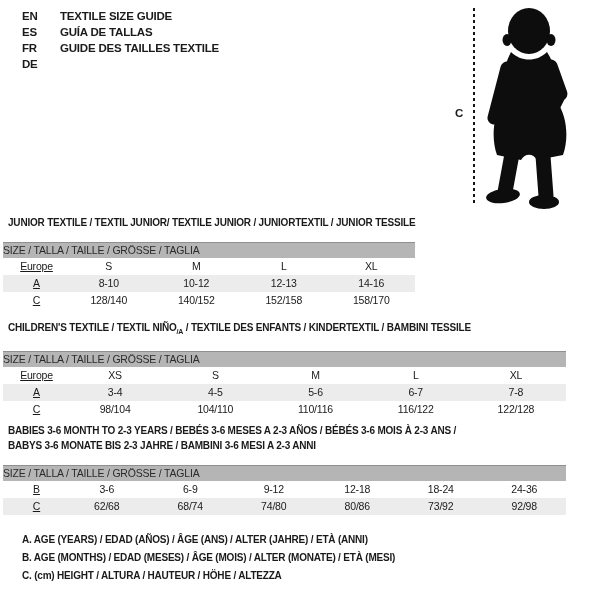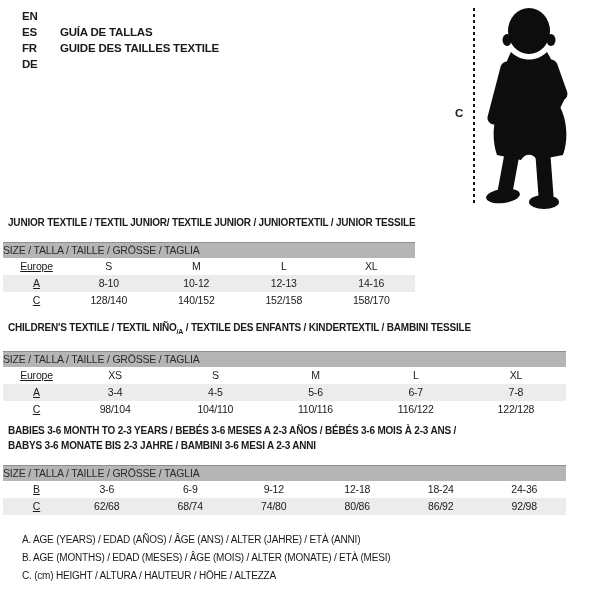--- a/index.html
+++ b/index.html
@@ -51,30 +51,31 @@
     padding-left:0;
     font-size:10.5px;color:#2b2b2b;
     letter-spacing:-0.2px;
   }
   .tbl-row{display:grid;height:17px;line-height:17px;font-size:10.5px;letter-spacing:-0.2px;}
   .tbl-row.shade{background:var(--shade);}
   .tbl-row .cell.label{padding-left:5px;text-align:center;text-decoration:underline;}
   .tbl-row .cell.val{text-align:center;}
   
   .footnotes{position:absolute;left:22px;top:531px;}
-  .footnote{font-size:10px;font-weight:normal;line-height:18px;letter-spacing:-0.2px;white-space:nowrap;}
+  .footnote{font-size:10px;font-weight:bold;line-height:18px;letter-spacing:-0.2px;white-space:nowrap;}
 </style>
 </head>
 <body>
 
 <div id="canvas">
 
   <div class="lang-block">
     <div class="lang-row">
       <span class="lang-code">EN</span>
+      <span class="lang-title">TEXTILE SIZE GUIDE</span>
     </div>
     <div class="lang-row">
       <span class="lang-code">ES</span>
       <span class="lang-title">GUÍA DE TALLAS</span>
     </div>
     <div class="lang-row">
       <span class="lang-code">FR</span>
       <span class="lang-title">GUIDE DES TAILLES TEXTILE</span>
     </div>
     <div class="lang-row">
@@ -184,21 +185,21 @@
             <div class="cell val">12-18</div>
             <div class="cell val">18-24</div>
             <div class="cell val">24-36</div>
           </div>
           <div class="tbl-row shade" style="grid-template-columns: 62px repeat(6, 1fr);">
             <div class="cell label">C</div>
             <div class="cell val">62/68</div>
             <div class="cell val">68/74</div>
             <div class="cell val">74/80</div>
             <div class="cell val">80/86</div>
-            <div class="cell val">86/92</div>
+            <div class="cell val">73/92</div>
             <div class="cell val">92/98</div>
           </div>
         </div>
     </div>
   </section>
 
   <div class="footnotes">
     <div class="footnote">A. AGE (YEARS) / EDAD (AÑOS) / ÂGE (ANS) / ALTER (JAHRE) / ETÀ (ANNI)</div>
     <div class="footnote">B. AGE (MONTHS) / EDAD (MESES) / ÂGE (MOIS) / ALTER (MONATE) / ETÀ (MESI)</div>
     <div class="footnote">C. (cm) HEIGHT / ALTURA / HAUTEUR / HÖHE / ALTEZZA</div>

